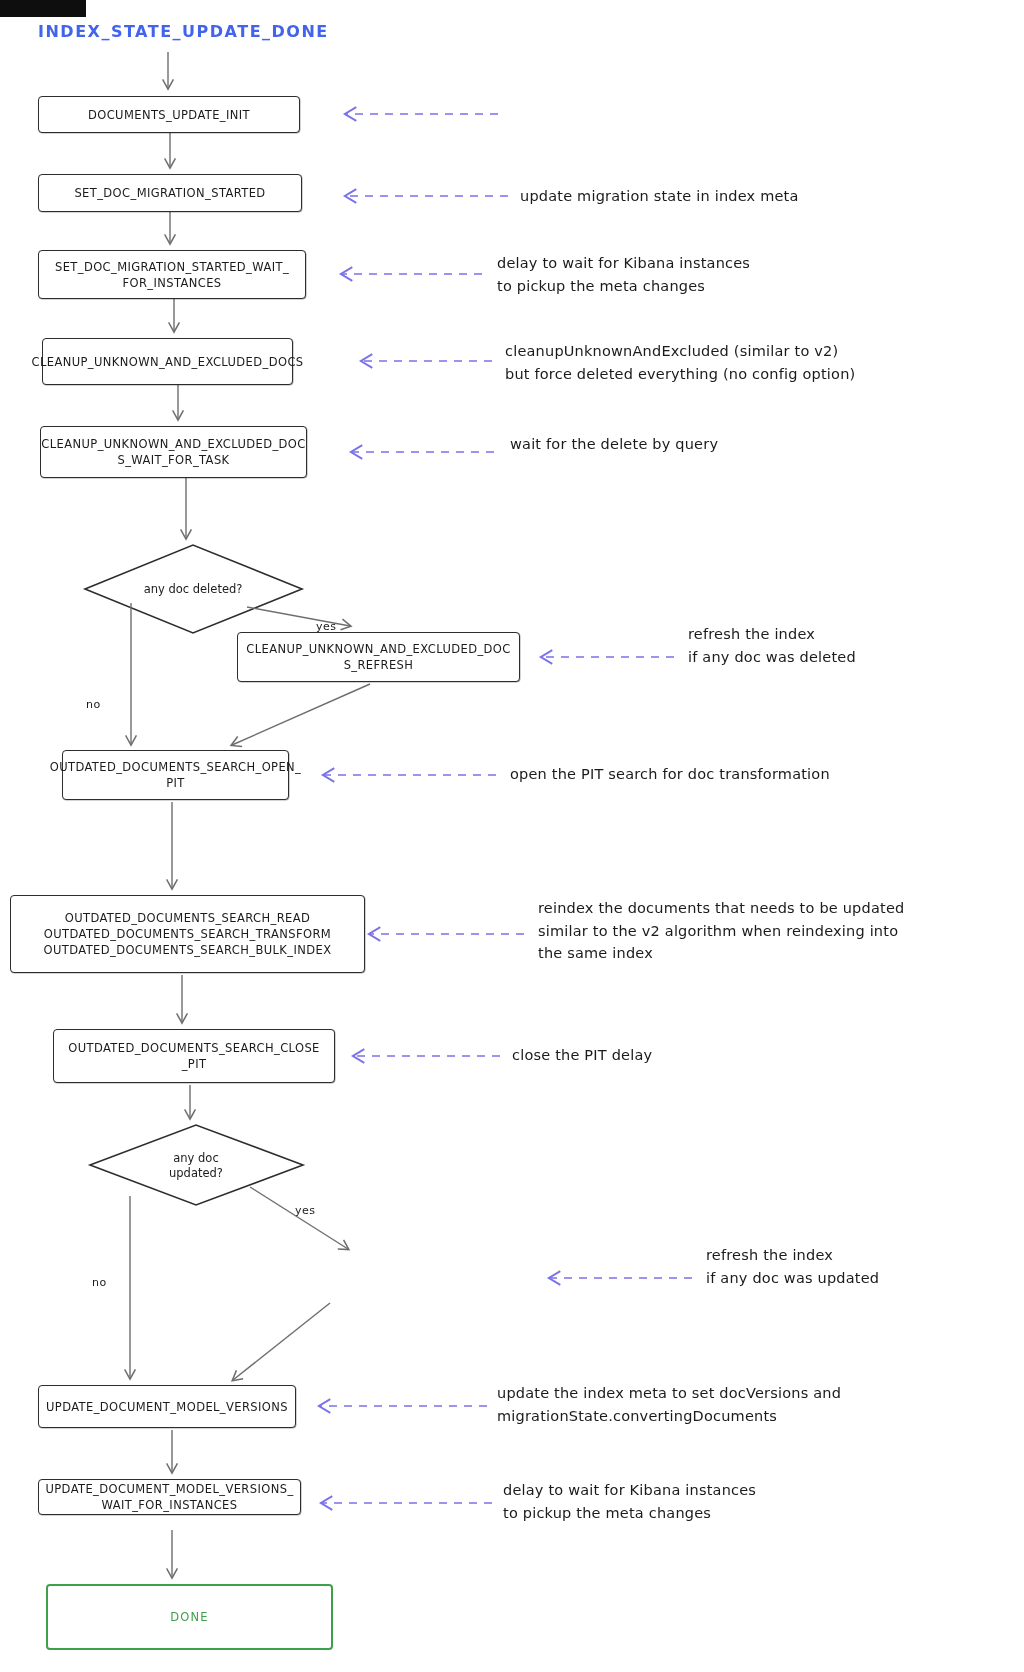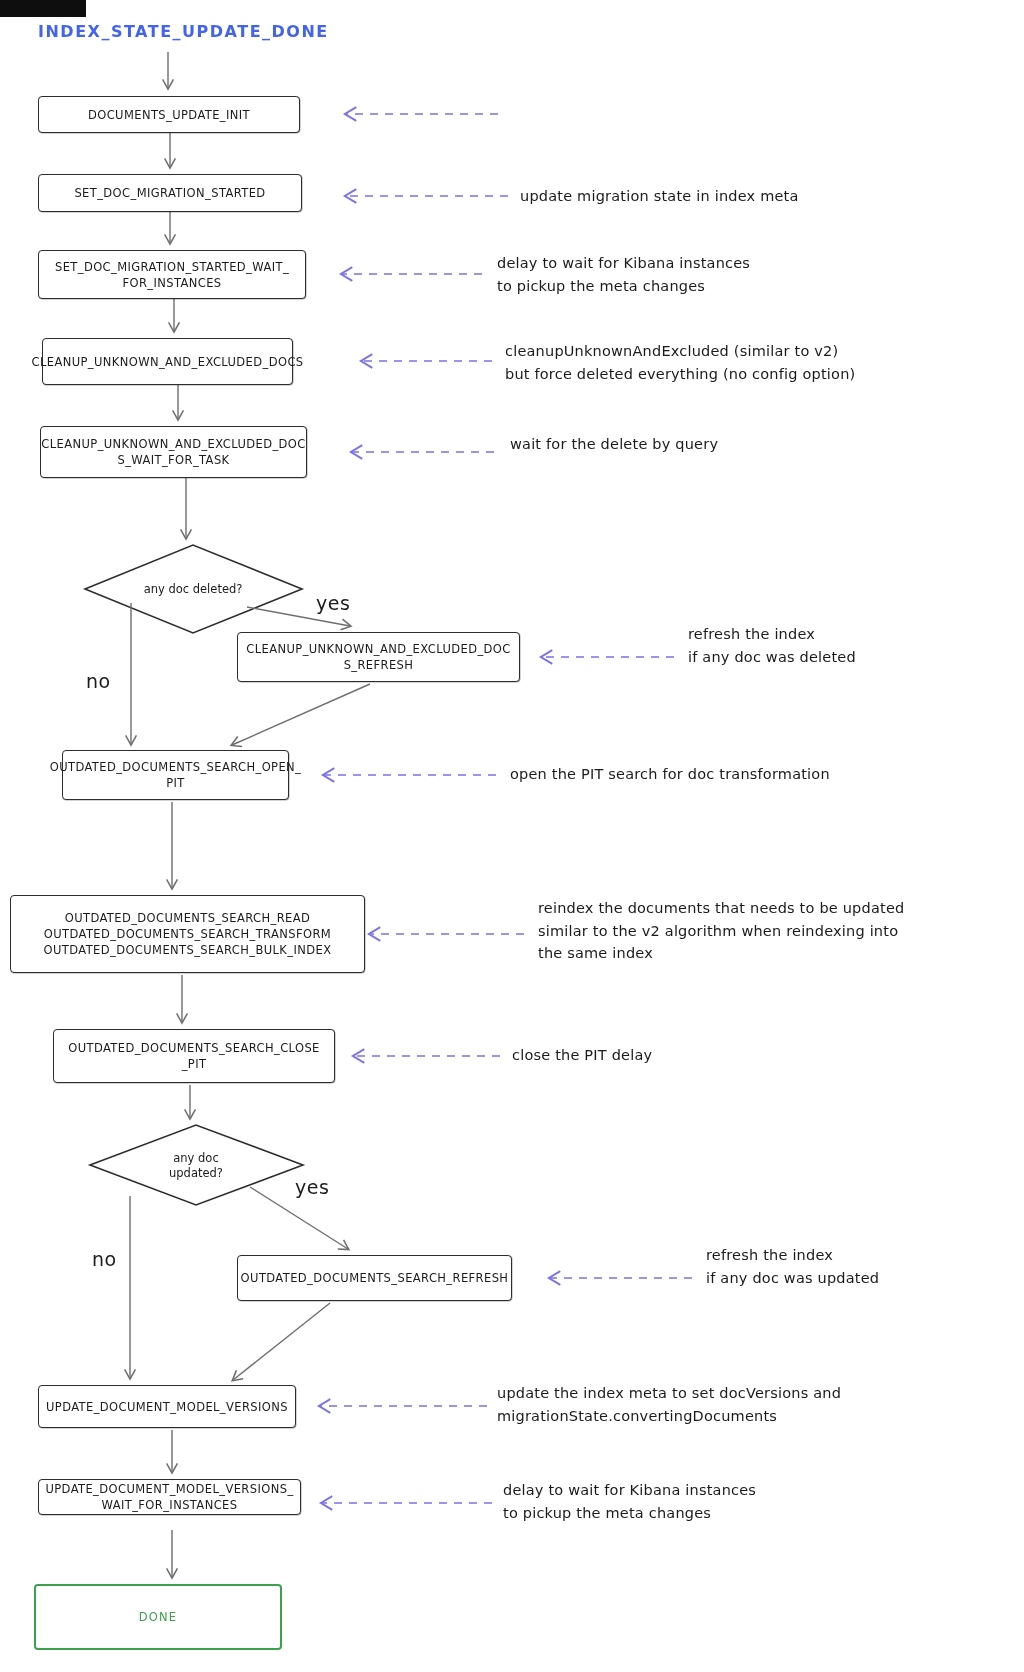--- a/index.html
+++ b/index.html
@@ -23,21 +23,21 @@
     box-shadow:0.5px 0.5px 0 rgba(0,0,0,0.35);
   }
   .node.done{
     border:2px solid var(--done,#3da14c);color:var(--done,#3da14c);
     letter-spacing:1.2px;box-shadow:none;
   }
   .diamond-label{
     position:absolute;display:flex;align-items:center;justify-content:center;
     text-align:center;font-size:11.5px;line-height:15px;white-space:pre-line;
   }
-  .edge-label{position:absolute;font-size:19px;letter-spacing:0.5px;}
+  .edge-label{position:absolute;font-size:11px;letter-spacing:0.5px;margin-top:28px;}
   .annot{
     position:absolute;font-size:14.5px;line-height:22.5px;white-space:pre-line;
     letter-spacing:0.2px;
   }
   svg.layer{position:absolute;left:0;top:0;}
   .flowline{stroke:var(--flow,#6e6e6e);stroke-width:1.4;fill:none;}
   .dashline{stroke:var(--annot-arrow,#7b72e9);stroke-width:1.7;fill:none;stroke-dasharray:8 7;}
   .diamond{fill:#ffffff;stroke:var(--border,#2d2d2d);stroke-width:1.6;}
 </style>
 </head>
@@ -160,25 +160,24 @@
 S_WAIT_FOR_TASK</div>
   <div class="node" style="left:237px;top:632px;width:283px;height:50px;">CLEANUP_UNKNOWN_AND_EXCLUDED_DOC
 S_REFRESH</div>
   <div class="node" style="left:38px;top:750px;width:227px;height:50px;margin-left:24px;">OUTDATED_DOCUMENTS_SEARCH_OPEN_
 PIT</div>
   <div class="node" style="left:10px;top:895px;width:355px;height:78px;">OUTDATED_DOCUMENTS_SEARCH_READ
 OUTDATED_DOCUMENTS_SEARCH_TRANSFORM
 OUTDATED_DOCUMENTS_SEARCH_BULK_INDEX</div>
   <div class="node" style="left:53px;top:1029px;width:282px;height:54px;">OUTDATED_DOCUMENTS_SEARCH_CLOSE
 _PIT</div>
-  <div class="node" style="left:237px;top:1255px;width:275px;height:46px;">OUTDATED_DOCUMENTS_SEARCH_REFRESH</div>
   <div class="node" style="left:38px;top:1385px;width:258px;height:43px;">UPDATE_DOCUMENT_MODEL_VERSIONS</div>
   <div class="node" style="left:38px;top:1479px;width:263px;height:36px;">UPDATE_DOCUMENT_MODEL_VERSIONS_
 WAIT_FOR_INSTANCES</div>
-  <div class="node done" style="left:34px;top:1584px;width:248px;height:66px;">DONE</div>
+  <div class="node done" style="left:46px;top:1584px;width:287px;height:66px;">DONE</div>
 
   <div class="diamond-label" style="left:93px;top:575px;width:200px;height:28px;">any doc deleted?</div>
   <div class="diamond-label" style="left:96px;top:1148px;width:200px;height:36px;">any doc
 updated?</div>
 
   <div class="edge-label" style="left:316px;top:592px;">yes</div>
   <div class="edge-label" style="left:86px;top:670px;">no</div>
   <div class="edge-label" style="left:295px;top:1176px;">yes</div>
   <div class="edge-label" style="left:92px;top:1248px;">no</div>
 

